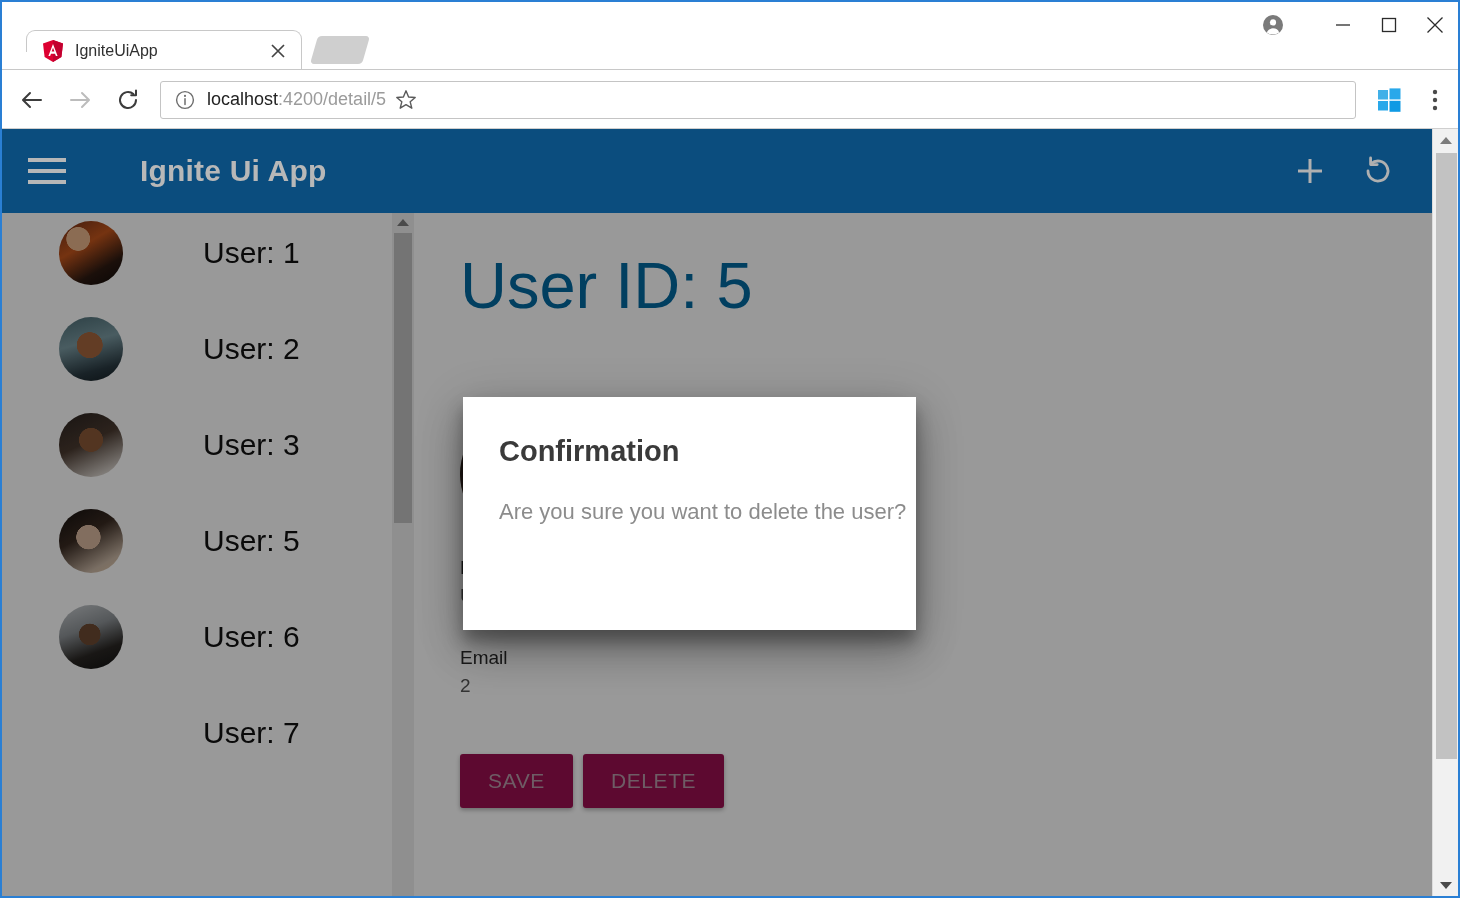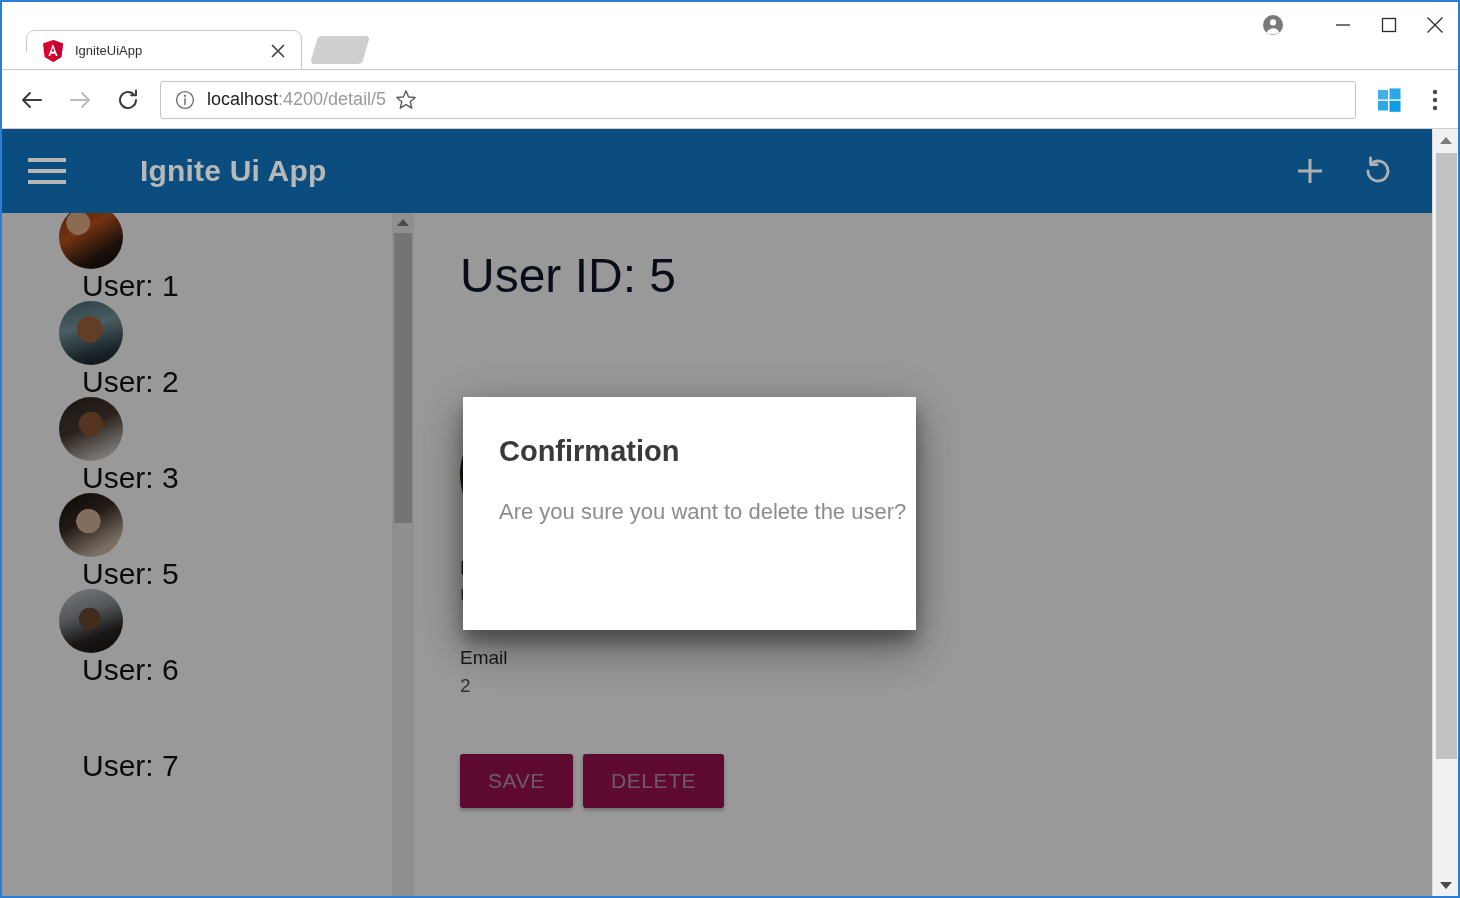--- a/index.html
+++ b/index.html
@@ -40,21 +40,21 @@
     background: #ffffff;
     border-bottom: 1px solid #c8c8c8;
   }
   .tab-favicon {
     margin-left: 16px; width: 20px; height: 22px; flex: 0 0 auto;
     position: relative;
   }
   .tab-favicon svg { display: block; }
   .tab-title {
     margin-left: 12px;
-    font-size: 13px; color: #303030; white-space: nowrap;
+    font-size: 16px; color: #303030; white-space: nowrap;
     overflow: hidden; text-overflow: ellipsis; max-width: 170px;
   }
   #tab-close {
     position: absolute; right: 12px; top: 9px;
     width: 22px; height: 22px;
     display: flex; align-items: center; justify-content: center;
     cursor: pointer;
   }
   #new-tab-button {
     position: absolute; left: 312px; top: 34px;
@@ -180,23 +180,22 @@
     width: 390px; height: 683px;
     background: #ffffff;
     overflow: hidden;
   }
   #user-list {
     position: absolute; left: 0; top: -8px;
     width: 390px;
   }
   .user-row {
     height: 96px;
-    display: flex; 
-    cursor: pointer;
-    flex-direction: column;
+    display: flex; align-items: center;
+    cursor: pointer;
   }
   .user-avatar {
     margin-left: 57px;
     width: 64px; height: 64px; border-radius: 50%;
     flex: 0 0 auto; overflow: hidden;
     background-size: cover; background-position: center;
   }
   .user-label {
     margin-left: 80px;
     font-size: 30px; color: #111111;
@@ -223,21 +222,21 @@
   }
 
   #detail-pane {
     position: absolute; left: 412px; top: 0;
     width: 1018px; height: 683px;
     background: #ffffff;
     overflow: hidden;
   }
   #detail-title {
     position: absolute; left: 46px; top: 35px;
-    font-size: 48px; color: #0f172a;
+    font-size: 65px; color: #0369a1;
   }
   #detail-avatar {
     position: absolute; left: 46px; top: 196px;
     width: 130px; height: 130px; border-radius: 50%;
     overflow: hidden; background-size: cover; background-position: center;
   }
   .detail-field {
     position: absolute; left: 46px;
     font-size: 19px; color: #2c2c2c;
     white-space: nowrap;

